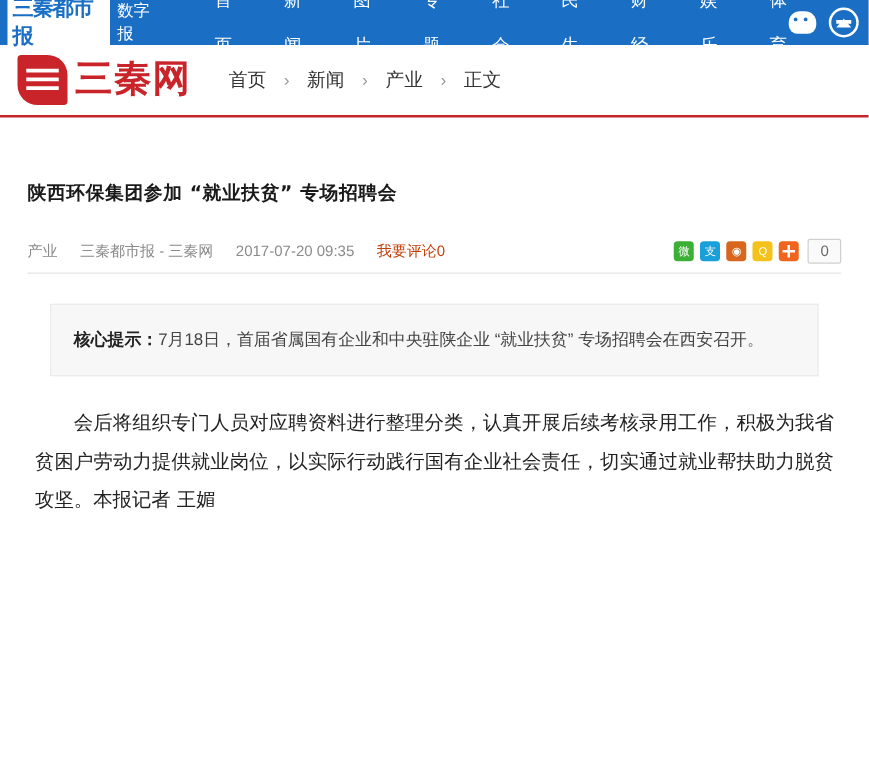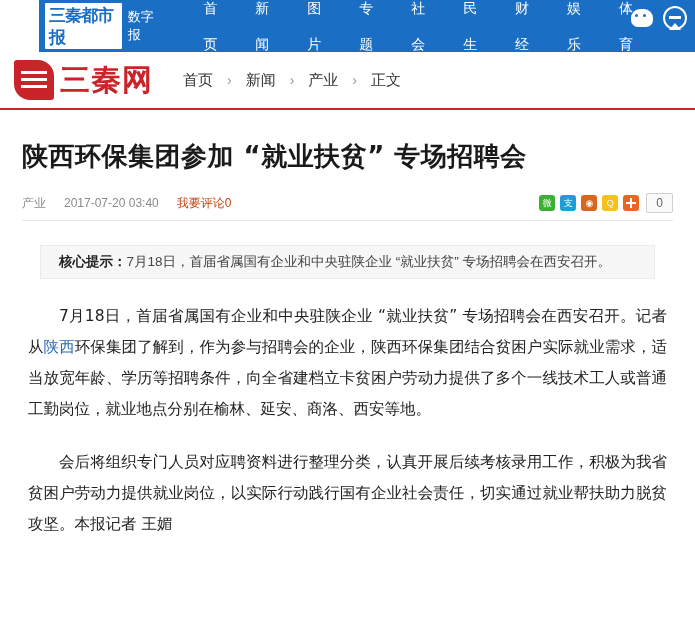--- a/index.html
+++ b/index.html
@@ -11,28 +11,27 @@
     height: 622px;
     background: #ffffff;
     font-family: "Liberation Sans", sans-serif;
     font-size: 14px;
     color: #333;
     overflow: hidden;
   }
 
   
   .topbar {
-    height: 52px;
+    height: 36px;
     background: #1a6fc4;
     display: flex;
     align-items: center;
     color: #fff;
     font-size: 13px;
     position: relative;
-    margin-left: 39px;
   }
   .topbar-logo {
     display: flex;
     align-items: center;
     padding-left: 6px;
     padding-right: 8px;
   }
   .logo-box {
     background: #ffffff;
     color: #1a6fc4;
@@ -165,24 +164,24 @@
     color: #999;
     margin: 0 12px;
     font-size: 14px;
   }
 
   
   .article {
     padding: 0 22px;
   }
   .article-title {
-    font-size: 26px;
+    font-size: 15px;
     font-weight: bold;
     color: #1a1a1a;
-    margin: 30px 0 0 0;
+    margin: 44px 0 0 0;
     line-height: 32px;
     font-family: "DejaVu Sans", sans-serif;
     letter-spacing: 0.5px;
   }
   .meta-row {
     display: flex;
     align-items: center;
     margin-top: 20px;
     font-size: 12px;
     color: #8a8a8a;
@@ -243,21 +242,21 @@
   .meta-divider {
     border-bottom: 1px solid #e6e6e6;
     margin-top: 6px;
   }
 
   
   .summary-box {
     margin: 24px 18px 0 18px;
     background: #f7f7f7;
     border: 1px solid #ebebeb;
-    padding: 4px 18px;
+    padding: 16px 18px;
     font-size: 13.5px;
     line-height: 24px;
     color: #444;
   }
   .summary-box b { color: #222; }
 
   
   .body-text p {
     margin: 22px 6px 0 6px;
     font-size: 15.5px;
@@ -313,21 +312,22 @@
     <a href="#">正文</a>
   </div>
 </div>
 
 <div class="article">
 
   <h1 class="article-title">陕西环保集团参加 “就业扶贫” 专场招聘会</h1>
 
   <div class="meta-row">
     <span class="m-item">产业</span>
-    <span class="m-item">2017-07-20 03:40</span>
+    <span class="m-item">三秦都市报 - 三秦网</span>
+    <span class="m-item">2017-07-20 09:35</span>
     <a href="#" class="m-item m-link">我要评论0</a>
 
     <span class="share-group">
       <span class="share-icon si-wechat">
           <span>微</span>
         </span>
       <span class="share-icon si-ali">
           <span>支</span>
         </span>
       <span class="share-icon si-sina">
@@ -340,17 +340,16 @@
       <span class="share-count">0</span>
     </span>
   </div>
   <div class="meta-divider"></div>
 
   <div class="summary-box">
     <b>核心提示：</b><span>7月18日，首届省属国有企业和中央驻陕企业 “就业扶贫” 专场招聘会在西安召开。</span>
   </div>
 
   <div class="body-text">
-    <p><span>7月18日，首届省属国有企业和中央驻陕企业 “就业扶贫” 专场招聘会在西安召开。记者从</span><a href="#">陕西</a><span>环保集团了解到，作为参与招聘会的企业，陕西环保集团结合贫困户实际就业需求，适当放宽年龄、学历等招聘条件，向全省建档立卡贫困户劳动力提供了多个一线技术工人或普通工勤岗位，就业地点分别在榆林、延安、商洛、西安等地。</span></p>
     <p>会后将组织专门人员对应聘资料进行整理分类，认真开展后续考核录用工作，积极为我省贫困户劳动力提供就业岗位，以实际行动践行国有企业社会责任，切实通过就业帮扶助力脱贫攻坚。本报记者 王媚</p>
   </div>
 
 </div>
 
 </body></html>

